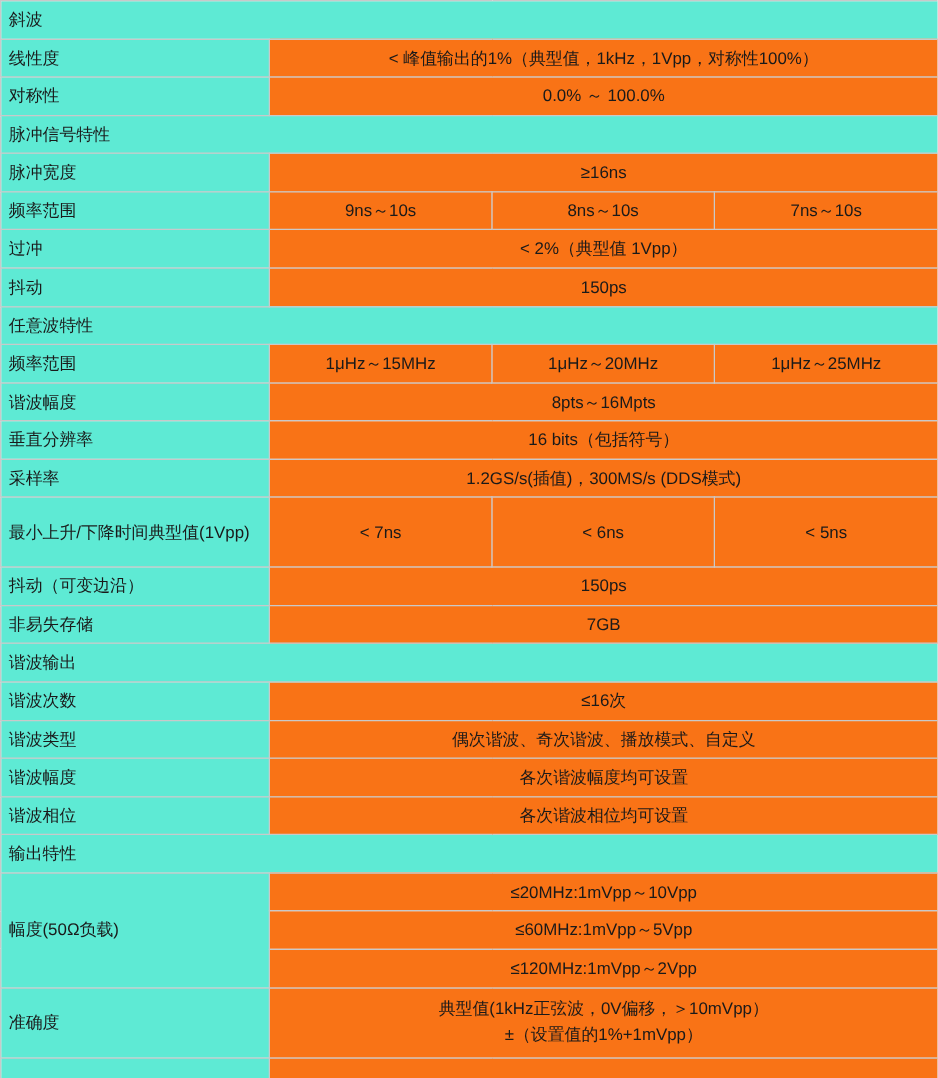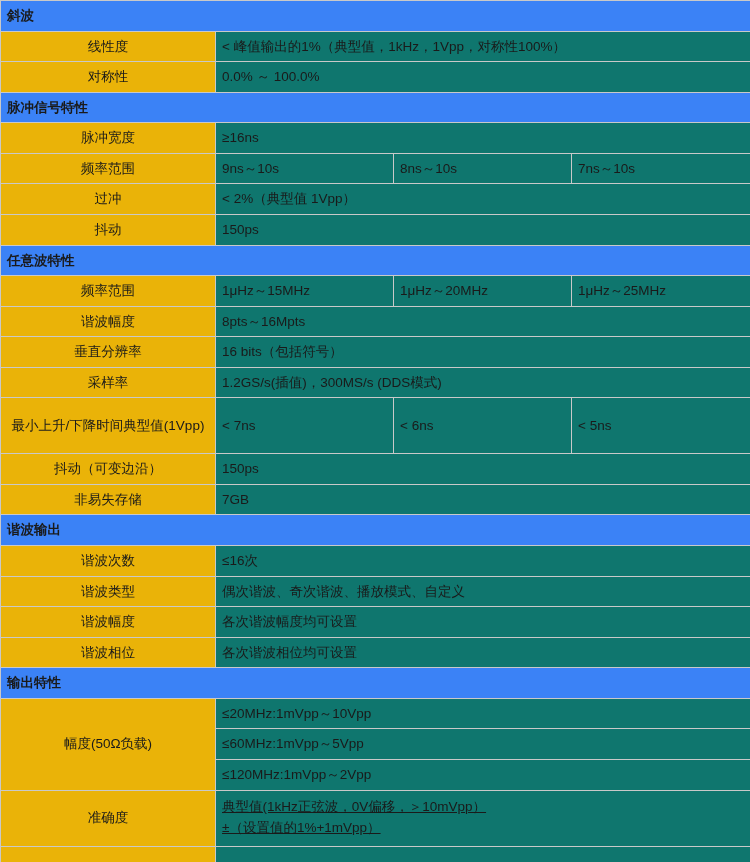--- a/index.html
+++ b/index.html
@@ -20,40 +20,39 @@
     table-layout: fixed;
   }
   table.spec td {
     border: 1px solid #c9c9c9;
     padding: 5px 6px;
     vertical-align: middle;
     line-height: 1.45;
   }
   
   tr.section td {
-    background: #3b82f6;
-    font-weight: bold;
+    background: #5eead4;
+    font-weight: normal;
     text-align: left;
     padding-left: 6px;
     height: 28px;
   }
   
   td.label {
     width: 215px;
-    background: #eab308;
-    text-align: center;
+    background: #5eead4;
+    text-align: left;
     padding-left: 6px;
   }
   td.val {
-    background: #0f766e;
-    text-align: left;
+    background: #f97316;
+    text-align: center;
   }
   td.val.multiline {
     line-height: 1.55;
-    text-decoration: underline;
   }
   .stack div { white-space: nowrap; }
 </style>
 </head>
 <body>
 
 <table class="spec">
   <colgroup>
     <col style="width:215px">
     <col style="width:178px">

